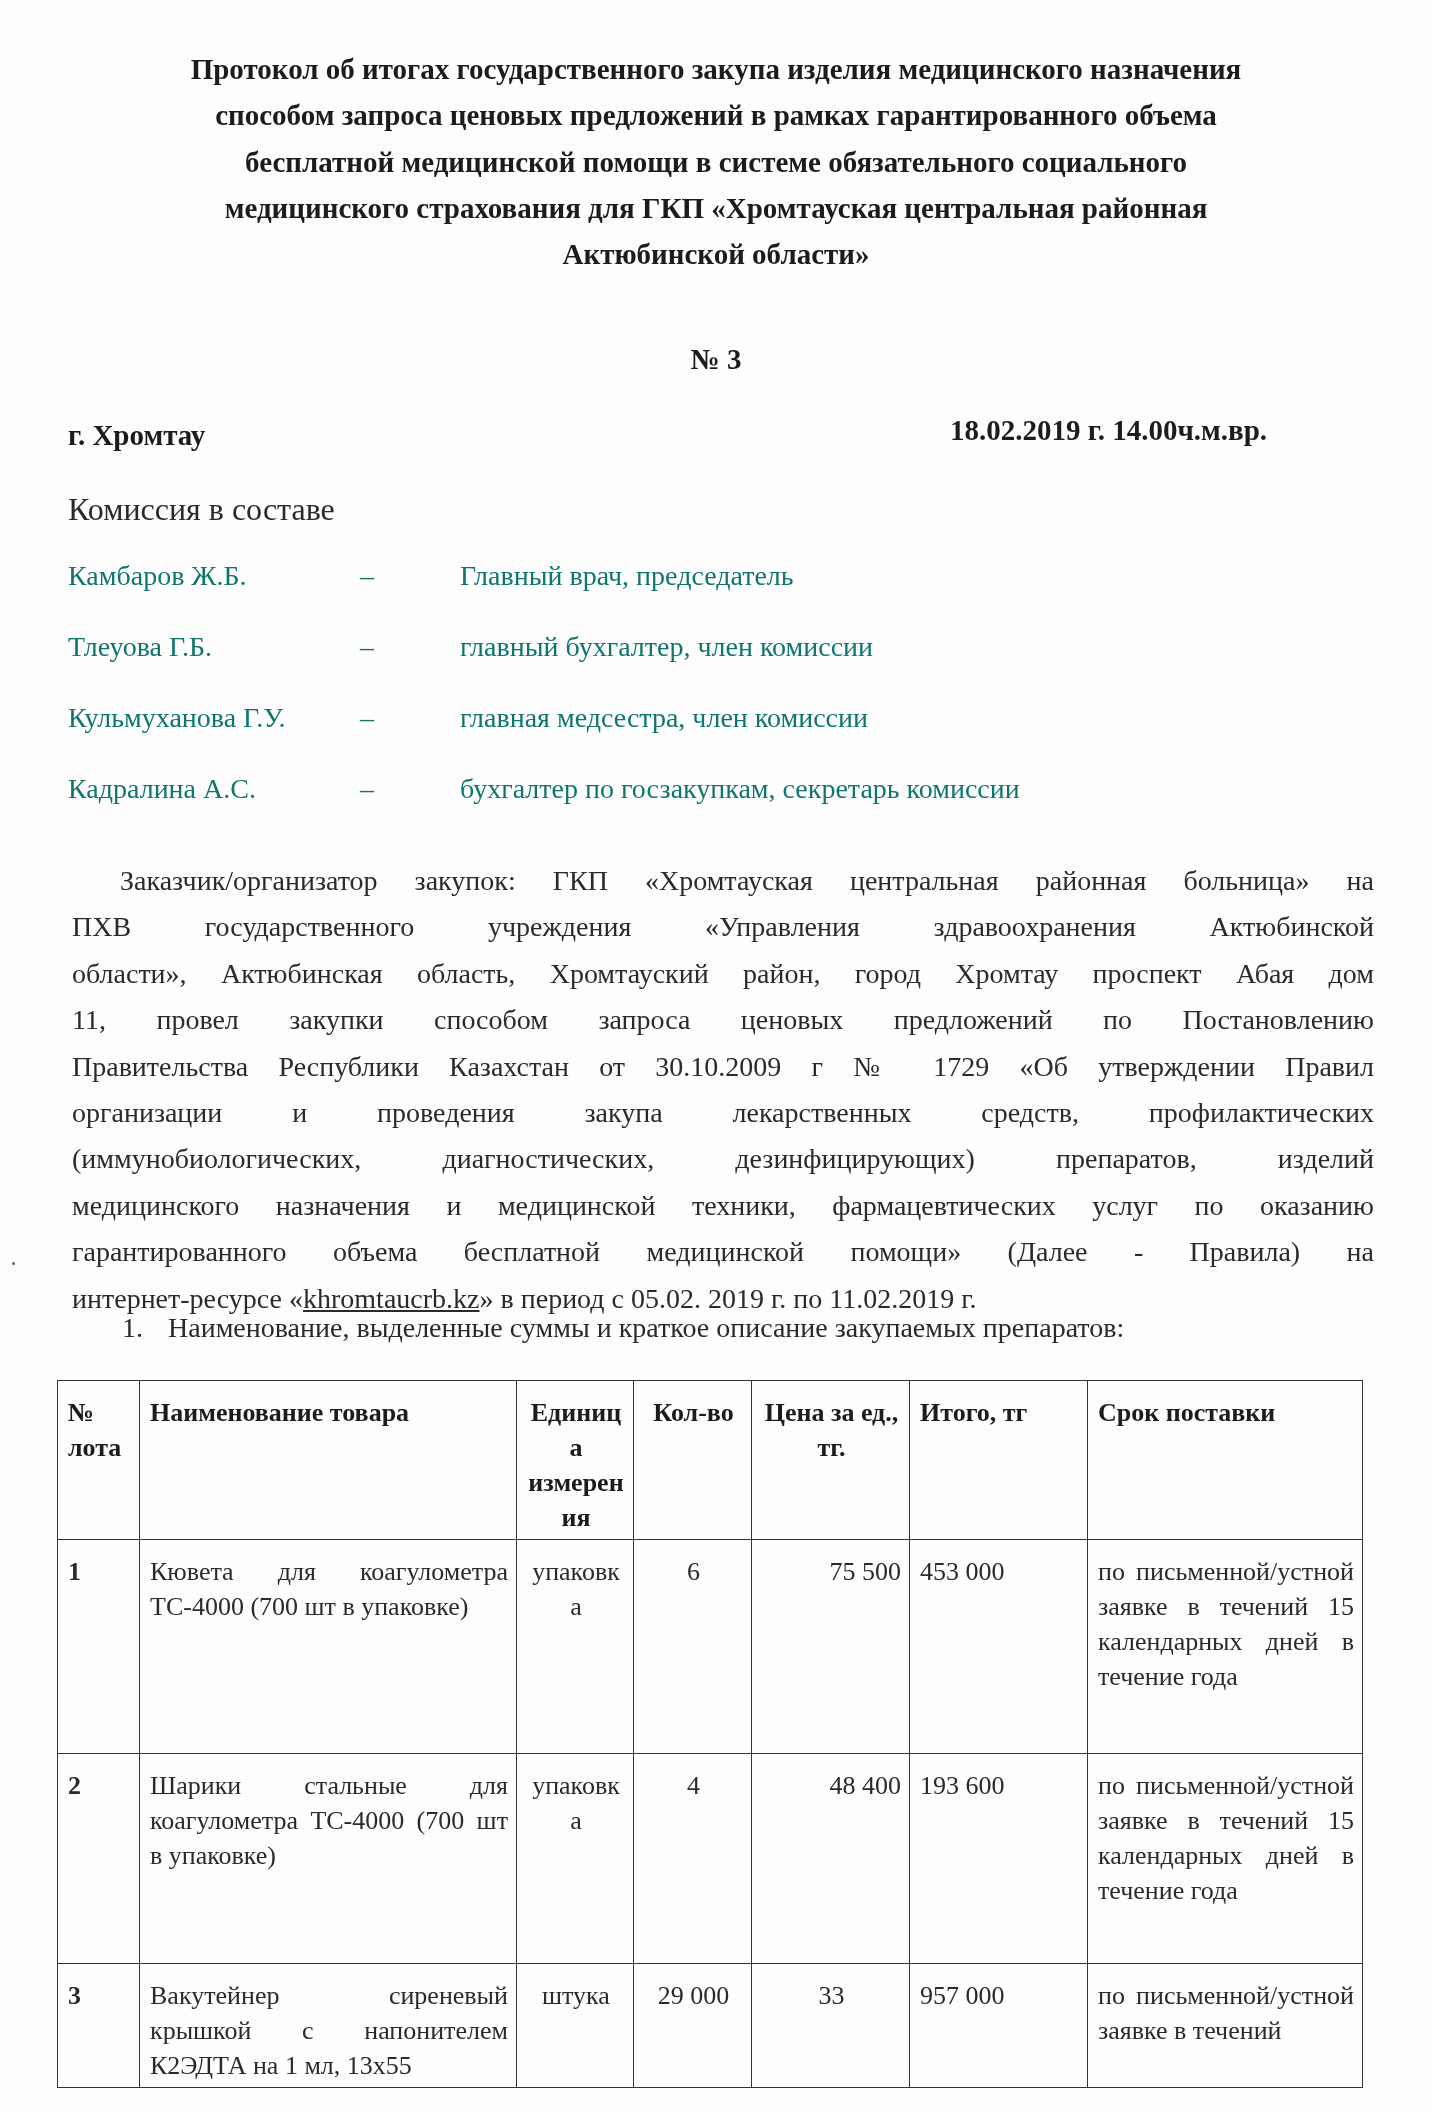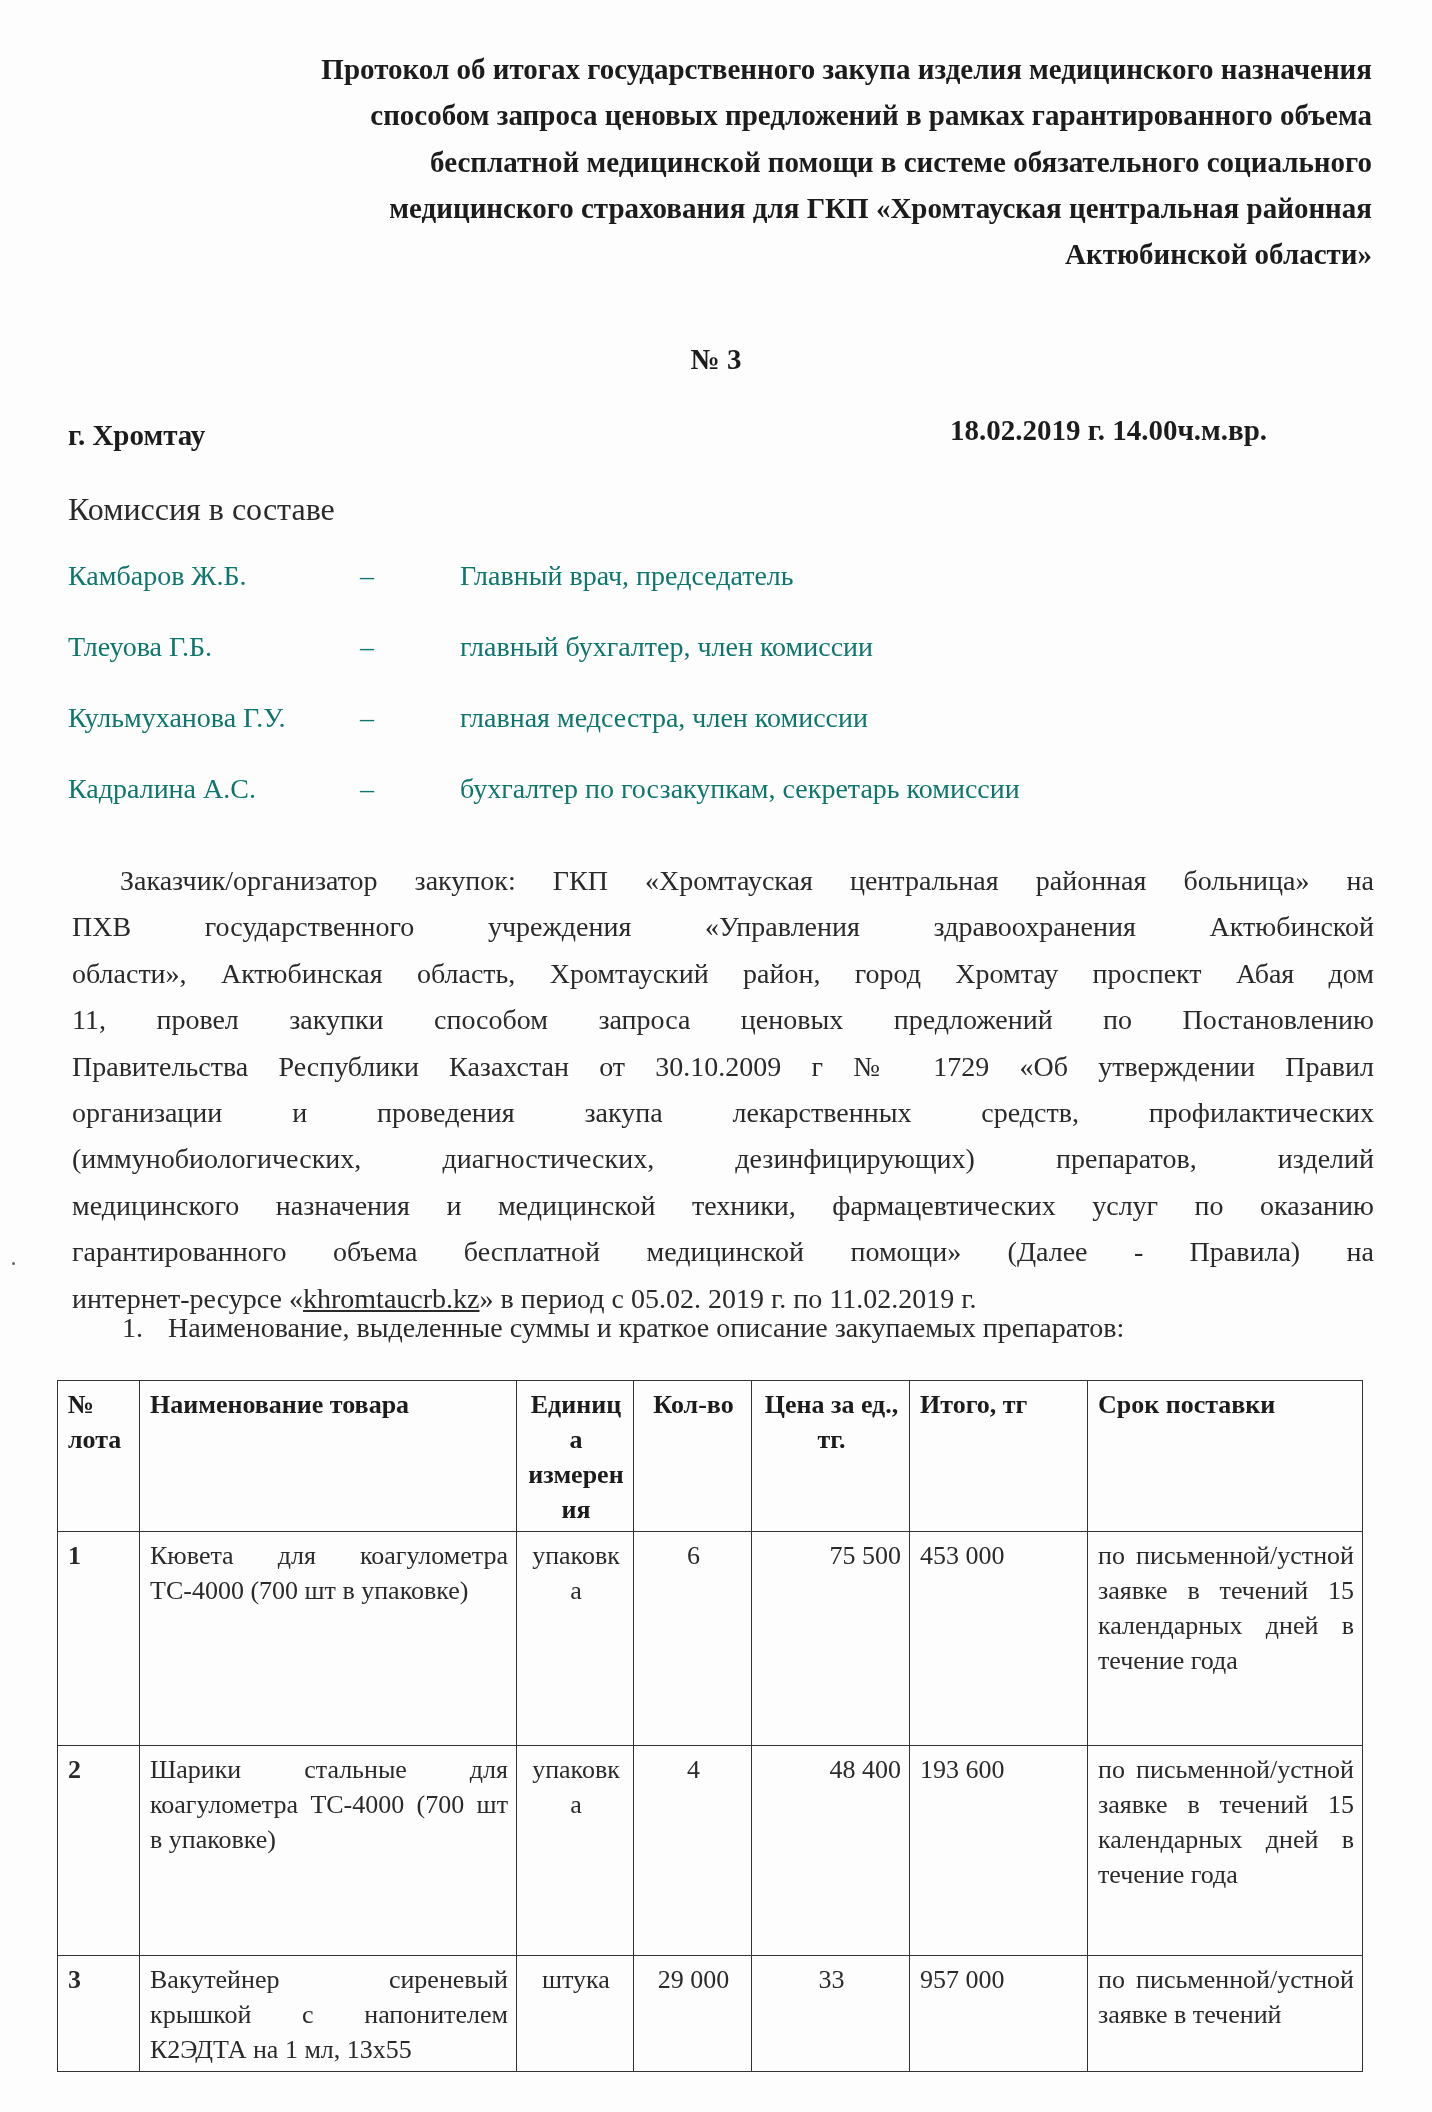--- a/index.html
+++ b/index.html
@@ -6,21 +6,21 @@
   body {
     width: 1432px; height: 2112px; position: relative; overflow: hidden;
     font-family: "Liberation Serif", "DejaVu Serif", serif;
     color: #222;
   }
   .page { position: absolute; left: 0; top: 0; width: 1432px; height: 2112px; background: #fdfdfd; }
   .title {
     position: absolute; left: 60px; width: 1312px; top: 46px;
     text-align: center; font-weight: bold; font-size: 29px; line-height: 46.3px; color: #1c1c1c;
   }
-  .title span { display: block; white-space: nowrap; text-align: right; }
+  .title span { display: block; white-space: nowrap; }
   .doc-number {
     position: absolute; left: 0; width: 1432px; top: 343px;
     text-align: center; font-weight: bold; font-size: 29px; color: #1c1c1c;
   }
   .city { position: absolute; left: 68px; top: 419px; font-weight: bold; font-size: 29px; color:#1c1c1c; }
   .datetime { position: absolute; left: 950px; top: 414px; font-weight: bold; font-size: 29px; color:#1c1c1c; white-space: nowrap; }
   .commission-label { position: absolute; left: 68px; top: 491px; font-size: 32px; color:#2a2a2a; }
   .member { position: absolute; left: 68px; font-size: 28px; color:#0f766e; height: 40px; width: 1300px; }
   .member .name { position: absolute; left: 0; white-space: nowrap; }
   .member .dash { position: absolute; left: 292px; }
@@ -37,21 +37,21 @@
   .section-heading {
     position: absolute; left: 122px; top: 1312px; font-size: 28px; color: #2a2a2a; white-space: nowrap;
   }
   .section-heading .num { display: inline-block; width: 46px; }
   table.items {
     position: absolute; left: 57px; top: 1380px; width: 1305px;
     border-collapse: collapse; table-layout: fixed;
     font-size: 26px; line-height: 35px; color: #2a2a2a;
   }
   table.items th, table.items td {
-    border: 1.6px solid #333; vertical-align: top; padding: 6px 8px 4px 10px;
+    border: 1.6px solid #333; vertical-align: top; padding: 14px 8px 4px 10px;
     word-wrap: break-word;
   }
   table.items tr { }
   table.items th { font-weight: bold; text-align: left; color: #1c1c1c; }
   table.items th.center { text-align: center; }
   table.items td.just { text-align: justify; }
   table.items td.center { text-align: center; }
   table.items td.right { text-align: right; }
   table.items td.lotno { font-weight: bold; }
   .hdr-row { height: 148px; }

